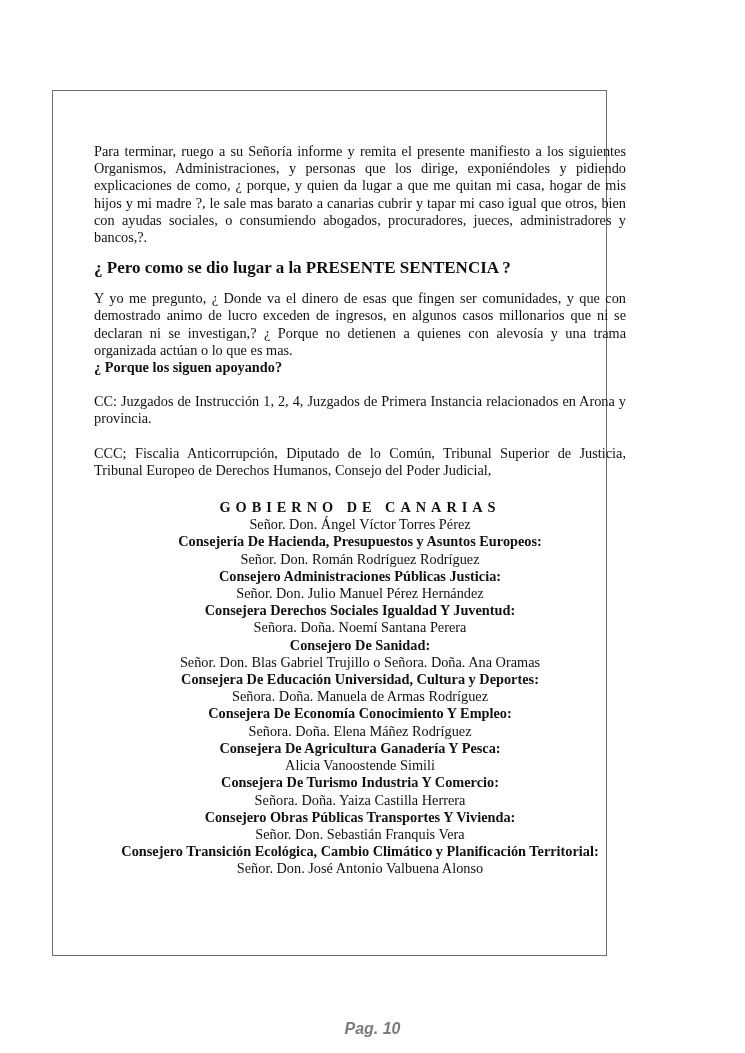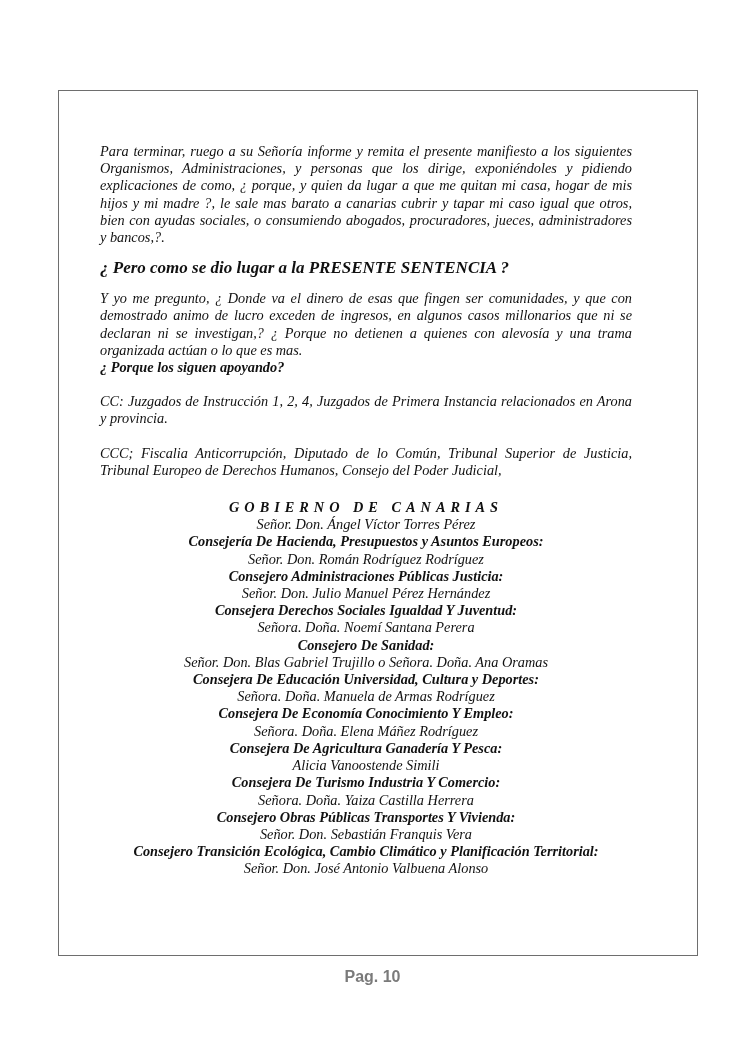--- a/index.html
+++ b/index.html
@@ -1,36 +1,36 @@
 <!DOCTYPE html>
 <html><head>
   <meta charset="utf-8">
   <style>
     html, body { margin: 0; padding: 0; background: #ffffff; }
     body { width: 745px; height: 1053px; position: relative; overflow: hidden; }
     .frame {
-      position: absolute; left: 58px; top: 90px; width: 640px; height: 866px;
-      border: 1.5px solid #6e6e6e; box-sizing: border-box; background: #fff; font-style: italic;
+      position: absolute; left: 52px; top: 90px; width: 555px; height: 866px;
+      border: 1.5px solid #6e6e6e; box-sizing: border-box; background: #fff;
     }
     .content {
       position: absolute; left: 41px; top: 52px; width: 532px;
       font-family: "Liberation Serif", serif; font-size: 14.3px; line-height: 17.2px; color: #111;
     }
     p { margin: 0; text-align: justify; }
     .gap { height: 17px; }
     .heading {
       font-weight: bold; font-size: 17px; text-align: left; margin: 12px 0 12px 0; line-height: 20px;
     }
     .center-bold { text-align: left; font-weight: bold; }
     .gov { text-align: center; margin-top: 3px; }
     .gov-title { font-weight: bold; letter-spacing: 5px; text-align: center; }
     .gov .role { font-weight: bold; }
     .footer {
-      position: absolute; left: 0; width: 745px; top: 968px; text-align: center;
-      font-family: "Liberation Sans", sans-serif; font-weight: bold; font-size: 16px; color: #7a7a7a;
+      position: absolute; left: 0; width: 745px; top: 1020px; text-align: center;
+      font-family: "Liberation Sans", sans-serif; font-weight: bold; font-size: 16px; color: #7a7a7a; font-style: italic;
     }
   </style>
 </head>
 <body>
 
 <div class="frame">
   <div class="content">
     <p>Para terminar, ruego a su Señoría informe y remita el presente manifiesto a los siguientes Organismos, Administraciones, y personas que los dirige, exponiéndoles y pidiendo explicaciones de como, ¿ porque, y quien da lugar a que me quitan mi casa, hogar de mis hijos y mi madre ?, le sale mas barato a canarias cubrir y tapar mi caso igual que otros, bien con ayudas sociales, o consumiendo abogados, procuradores, jueces, administradores y bancos,?.</p>
     <div class="heading">¿ Pero como se dio lugar a la PRESENTE SENTENCIA ?</div>
     <p>Y yo me pregunto, ¿ Donde va el dinero de esas que fingen ser comunidades, y que con demostrado animo de lucro exceden de ingresos, en algunos casos millonarios que ni se declaran ni se investigan,? ¿ Porque no detienen a quienes con alevosía y una trama organizada actúan o lo que es mas.</p>

